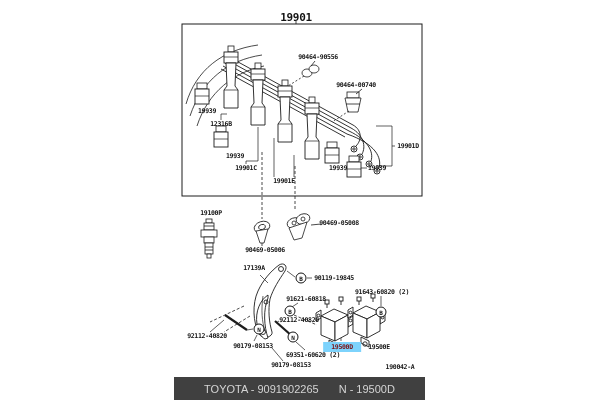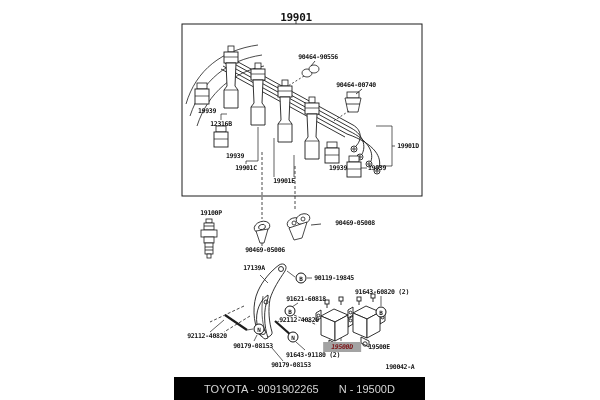--- a/index.html
+++ b/index.html
@@ -3,26 +3,26 @@
 <meta charset="utf-8">
 <style>
   html,body{margin:0;padding:0;background:#fff;}
   .canvas{position:relative;width:600px;height:400px;background:#ffffff;overflow:hidden;
           font-family:"DejaVu Sans Mono",monospace;}
   svg{position:absolute;left:0;top:0;}
   .lbl{position:absolute;transform:translate(-50%,-50%);
        font:700 6.5px "DejaVu Sans Mono",monospace;letter-spacing:-0.3px;
        color:#141414;white-space:nowrap;}
   .lbl.title{font-size:11px;}
-  .lbl.hl{background:#a3a3a3;color:#7c1114;padding:1px 8px;font-style:italic;}
+  .lbl.hl{background:#7dd3fc;color:#7c1114;padding:1px 8px;}
   .co{position:absolute;transform:translate(-50%,-50%);width:11px;height:11px;
       border:1px solid #141414;border-radius:50%;background:#fff;box-sizing:border-box;
       display:flex;align-items:center;justify-content:center;
       font:700 6px "DejaVu Sans Mono",monospace;color:#141414;}
-  .footer{position:absolute;left:174px;top:377px;width:251px;height:23px;background:#000000;
+  .footer{position:absolute;left:174px;top:377px;width:251px;height:23px;background:#404040;
           display:flex;align-items:center;justify-content:center;gap:20px;
           font:400 11px "Liberation Sans",sans-serif;color:#d4d4d4;}
 </style>
 </head>
 <body>
 
 <div class="canvas">
 
   <svg width="600" height="400" viewBox="0 0 600 400">
     <defs>
@@ -191,28 +191,28 @@
   <div class="lbl" style="left:207px;top:111px">19939</div>
   <div class="lbl" style="left:221px;top:124px">12316B</div>
   <div class="lbl" style="left:235px;top:156px">19939</div>
   <div class="lbl" style="left:246px;top:168px">19901C</div>
   <div class="lbl" style="left:284px;top:181px">19901E</div>
   <div class="lbl" style="left:338px;top:168px">19939</div>
   <div class="lbl" style="left:377px;top:168px">19939</div>
   <div class="lbl" style="left:408px;top:146px">19901D</div>
   <div class="lbl" style="left:211px;top:213px">19100P</div>
   <div class="lbl" style="left:265px;top:250px">90469-05006</div>
-  <div class="lbl" style="left:355px;top:223px">90469-05008</div>
+  <div class="lbl" style="left:339px;top:223px">90469-05008</div>
   <div class="lbl" style="left:254px;top:268px">17139A</div>
   <div class="lbl" style="left:334px;top:278px">90119-19845</div>
   <div class="lbl" style="left:306px;top:299px">91621-60818</div>
   <div class="lbl" style="left:299px;top:320px">92112-40820</div>
   <div class="lbl" style="left:207px;top:336px">92112-40820</div>
   <div class="lbl" style="left:253px;top:346px">90179-08153</div>
-  <div class="lbl" style="left:313px;top:355px">91643-91180 (2)</div>
+  <div class="lbl" style="left:313px;top:355px">69351-60620 (2)</div>
   <div class="lbl" style="left:291px;top:365px">90179-08153</div>
   <div class="lbl" style="left:382px;top:292px">91643-60820 (2)</div>
   <div class="lbl hl" style="left:342px;top:347px">19500D</div>
   <div class="lbl" style="left:379px;top:347px">19500E</div>
   <div class="lbl" style="left:400px;top:367px">190042-A</div>
 
   <span class="co" style="left:301px;top:278px">B</span>
   <span class="co" style="left:290px;top:311px">B</span>
   <span class="co" style="left:381px;top:312px">B</span>
   <span class="co" style="left:259px;top:329px">N</span>

